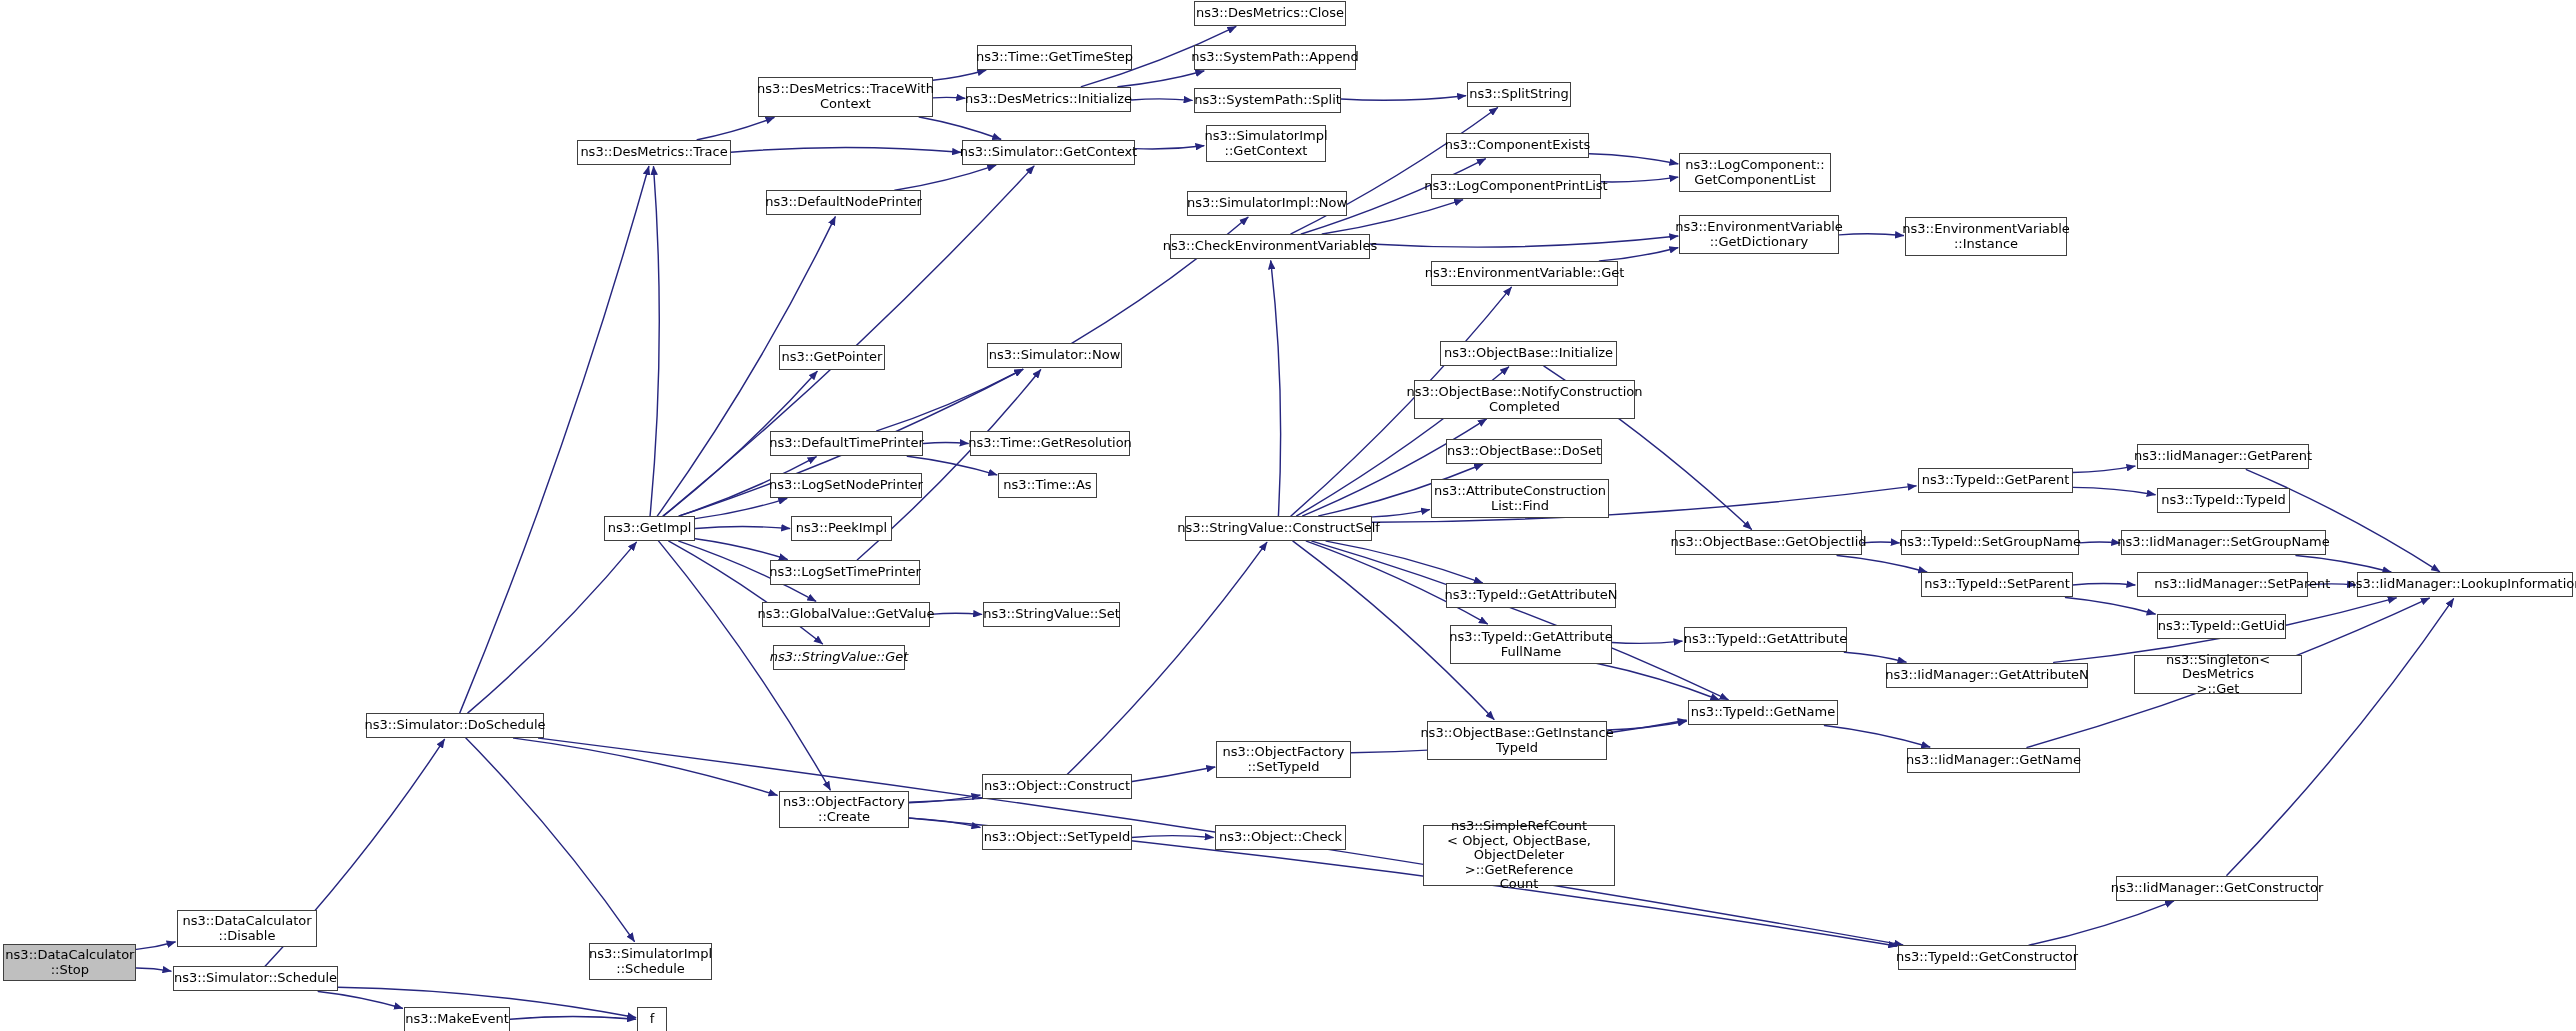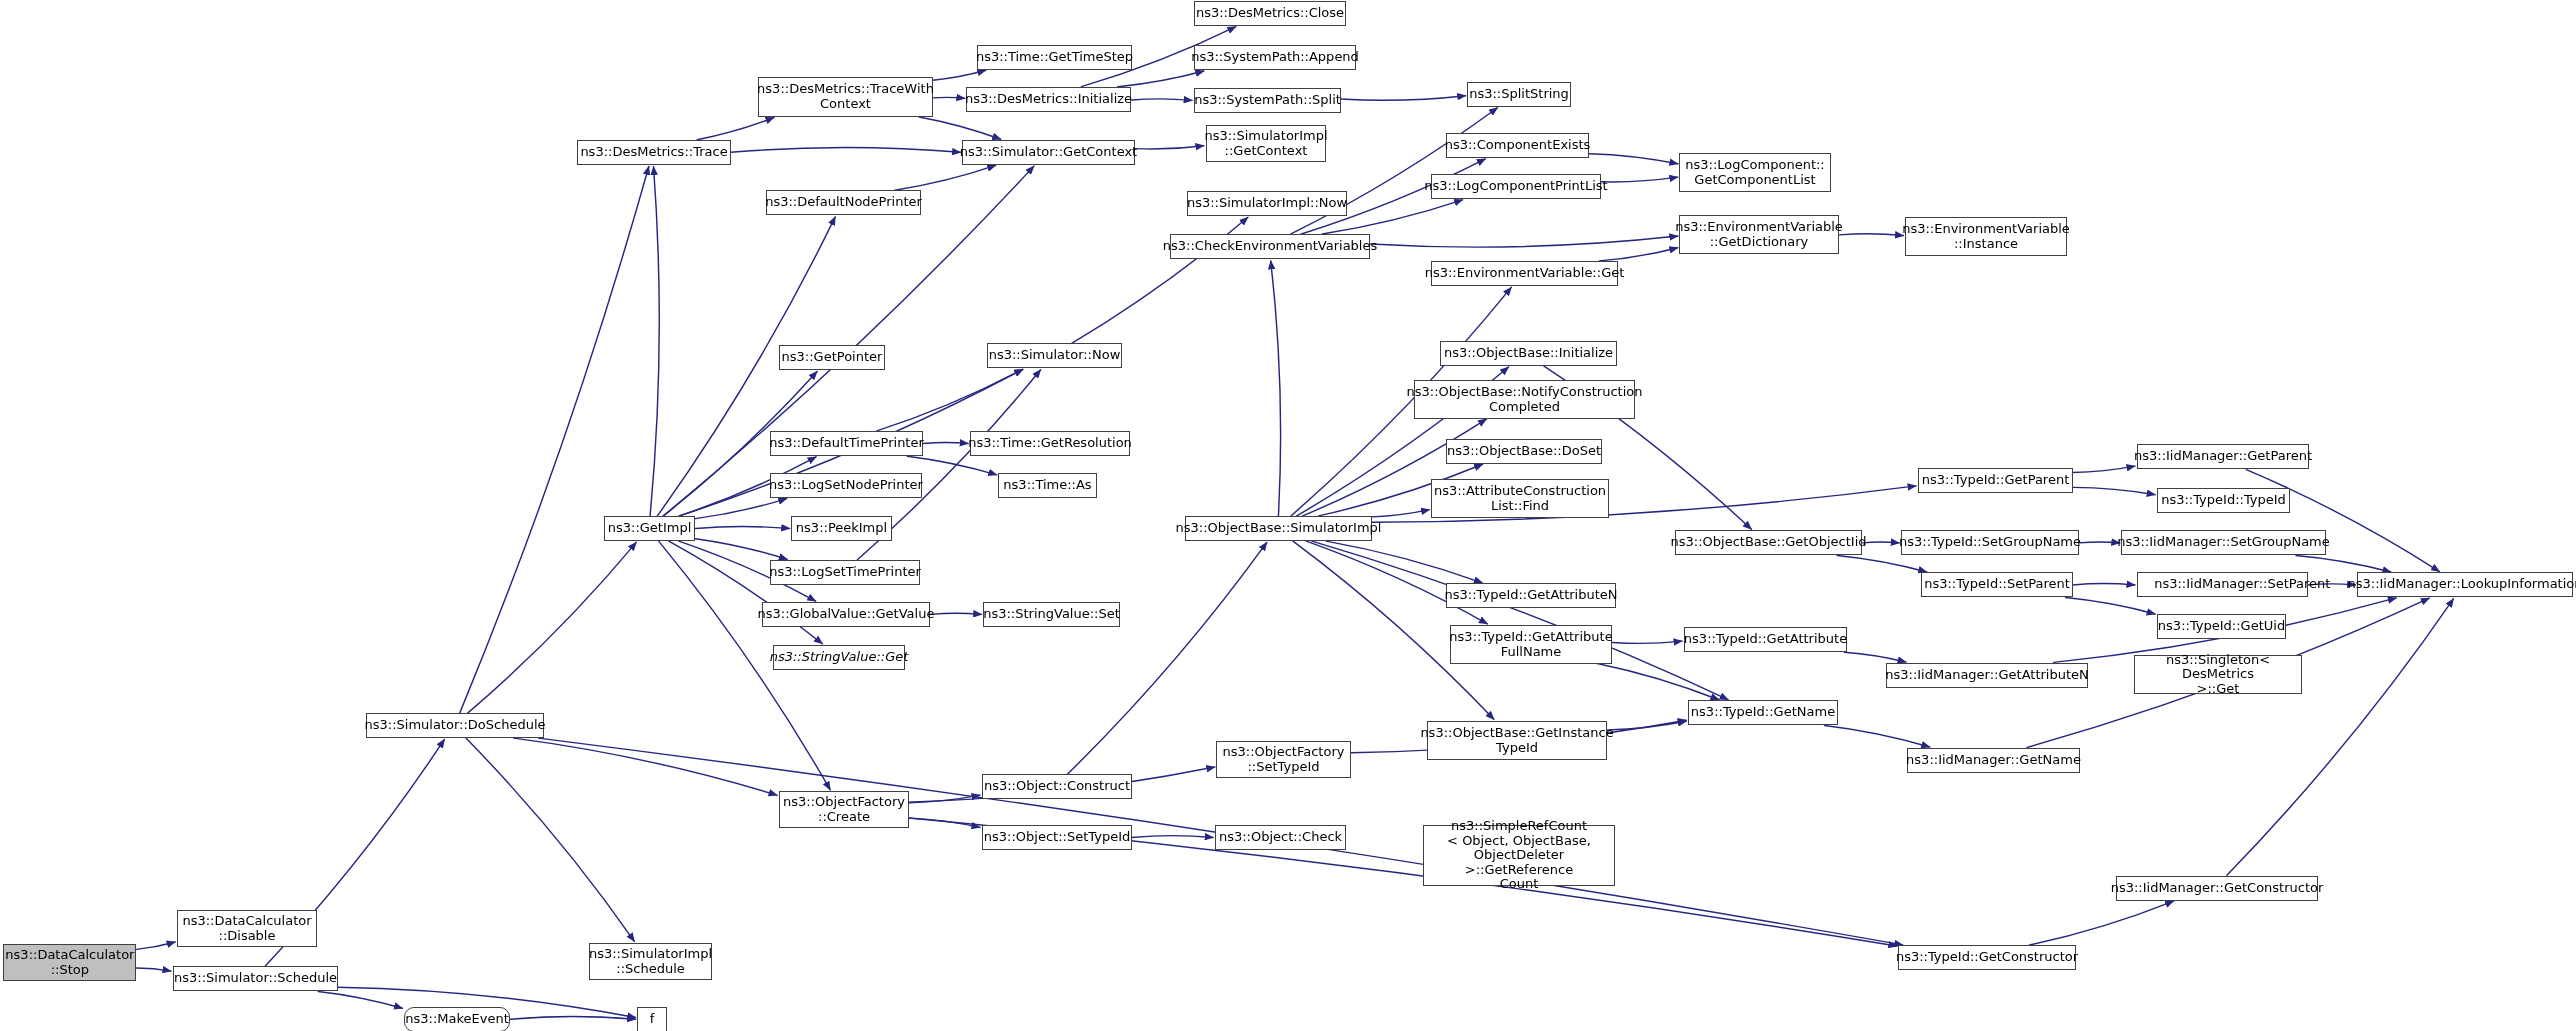--- a/index.html
+++ b/index.html
@@ -112,21 +112,21 @@
         <path class="edge" marker-end="url(#ah)" d="M1909.0,867.3 Q1956.4,866.2 2003.0,857.0"></path>
         <path class="edge" marker-end="url(#ah)" d="M2410.2,1123.0 Q2498.3,1104.1 2581.9,1070.6"></path>
       </g>
   </svg>
   <div id="node-layer">
       <div class="node root" style="left: 3.4px; top: 944px; width: 133px; height: 37px;">ns3::DataCalculator
 ::Stop</div>
       <div class="node" style="left: 177px; top: 910px; width: 140px; height: 37px;">ns3::DataCalculator
 ::Disable</div>
       <div class="node" style="left: 173px; top: 966px; width: 165px; height: 25px;">ns3::Simulator::Schedule</div>
-      <div class="node" style="left: 404px; top: 1007px; width: 106px; height: 25px; border-radius: 10px;">ns3::MakeEvent</div>
+      <div class="node" style="left: 404px; top: 1007px; width: 106px; height: 25px;">ns3::MakeEvent</div>
       <div class="node" style="left: 637px; top: 1007px; width: 30px; height: 25px;">f</div>
       <div class="node" style="left: 589px; top: 943px; width: 123px; height: 37px;">ns3::SimulatorImpl
 ::Schedule</div>
       <div class="node" style="left: 366px; top: 713px; width: 178px; height: 25px;">ns3::Simulator::DoSchedule</div>
       <div class="node" style="left: 577px; top: 140px; width: 154px; height: 25px;">ns3::DesMetrics::Trace</div>
       <div class="node" style="left: 758px; top: 77px; width: 175px; height: 40px;">ns3::DesMetrics::TraceWith
 Context</div>
       <div class="node" style="left: 977px; top: 45px; width: 155px; height: 25px;">ns3::Time::GetTimeStep</div>
       <div class="node" style="left: 966px; top: 87px; width: 165px; height: 25px;">ns3::DesMetrics::Initialize</div>
       <div class="node" style="left: 1194px; top: 0.8px; width: 152px; height: 25px;">ns3::DesMetrics::Close</div>
@@ -159,21 +159,21 @@
       <div class="node" style="left: 770px; top: 431px; width: 153px; height: 25px;">ns3::DefaultTimePrinter</div>
       <div class="node" style="left: 970px; top: 431px; width: 160px; height: 25px;">ns3::Time::GetResolution</div>
       <div class="node" style="left: 998px; top: 473px; width: 99px; height: 25px;">ns3::Time::As</div>
       <div class="node" style="left: 770px; top: 473px; width: 152px; height: 25px;">ns3::LogSetNodePrinter</div>
       <div class="node" style="left: 604px; top: 516px; width: 91px; height: 25px;">ns3::GetImpl</div>
       <div class="node" style="left: 791px; top: 516px; width: 101px; height: 25px;">ns3::PeekImpl</div>
       <div class="node" style="left: 770px; top: 560px; width: 150px; height: 25px;">ns3::LogSetTimePrinter</div>
       <div class="node" style="left: 762px; top: 602px; width: 168px; height: 25px;">ns3::GlobalValue::GetValue</div>
       <div class="node" style="left: 983px; top: 602px; width: 137px; height: 25px;">ns3::StringValue::Set</div>
       <div class="node" style="left: 773px; top: 645px; width: 132px; height: 25px; font-style: italic;">ns3::StringValue::Get</div>
-      <div class="node" style="left: 1185px; top: 516px; width: 187px; height: 25px;">ns3::ObjectBase::SimulatorImpl</div>
+      <div class="node" style="left: 1185px; top: 516px; width: 187px; height: 25px;">ns3::StringValue::ConstructSelf</div>
       <div class="node" style="left: 1446px; top: 583px; width: 170px; height: 25px;">ns3::TypeId::GetAttributeN</div>
       <div class="node" style="left: 1450px; top: 625px; width: 162px; height: 39px;">ns3::TypeId::GetAttribute
 FullName</div>
       <div class="node" style="left: 1684px; top: 627px; width: 163px; height: 25px;">ns3::TypeId::GetAttribute</div>
       <div class="node" style="left: 1886px; top: 663px; width: 202px; height: 25px;">ns3::IidManager::GetAttributeN</div>
       <div class="node" style="left: 1688px; top: 700px; width: 150px; height: 25px;">ns3::TypeId::GetName</div>
       <div class="node" style="left: 1907px; top: 748px; width: 173px; height: 25px;">ns3::IidManager::GetName</div>
       <div class="node" style="left: 1675px; top: 530px; width: 187px; height: 25px;">ns3::ObjectBase::GetObjectIid</div>
       <div class="node" style="left: 1901px; top: 530px; width: 178px; height: 25px;">ns3::TypeId::SetGroupName</div>
       <div class="node" style="left: 1921px; top: 572px; width: 152px; height: 25px;">ns3::TypeId::SetParent</div>

